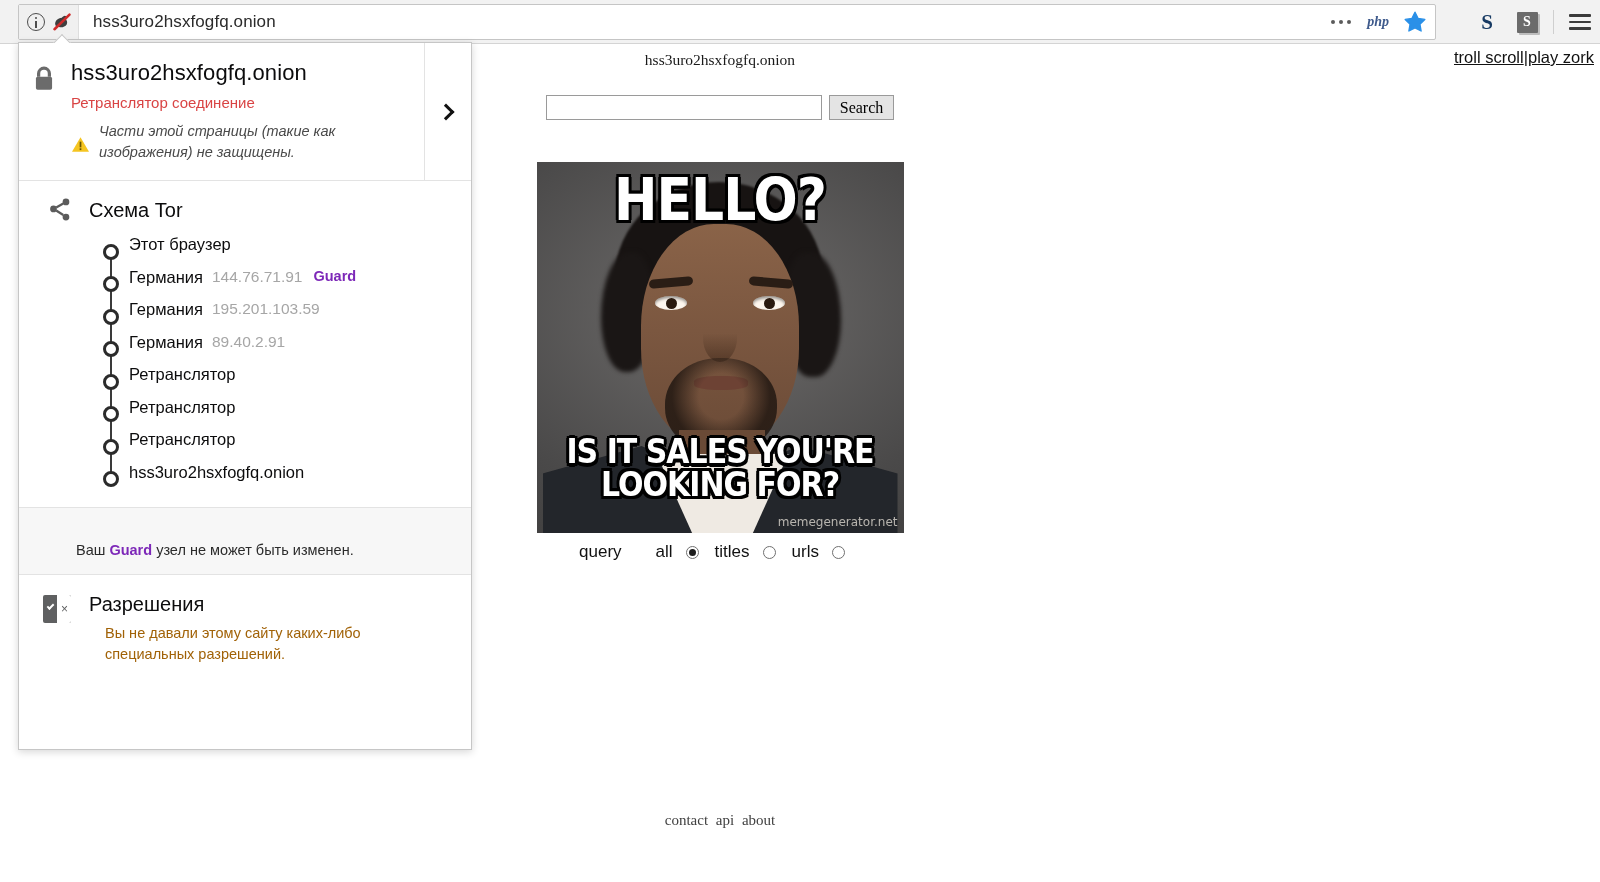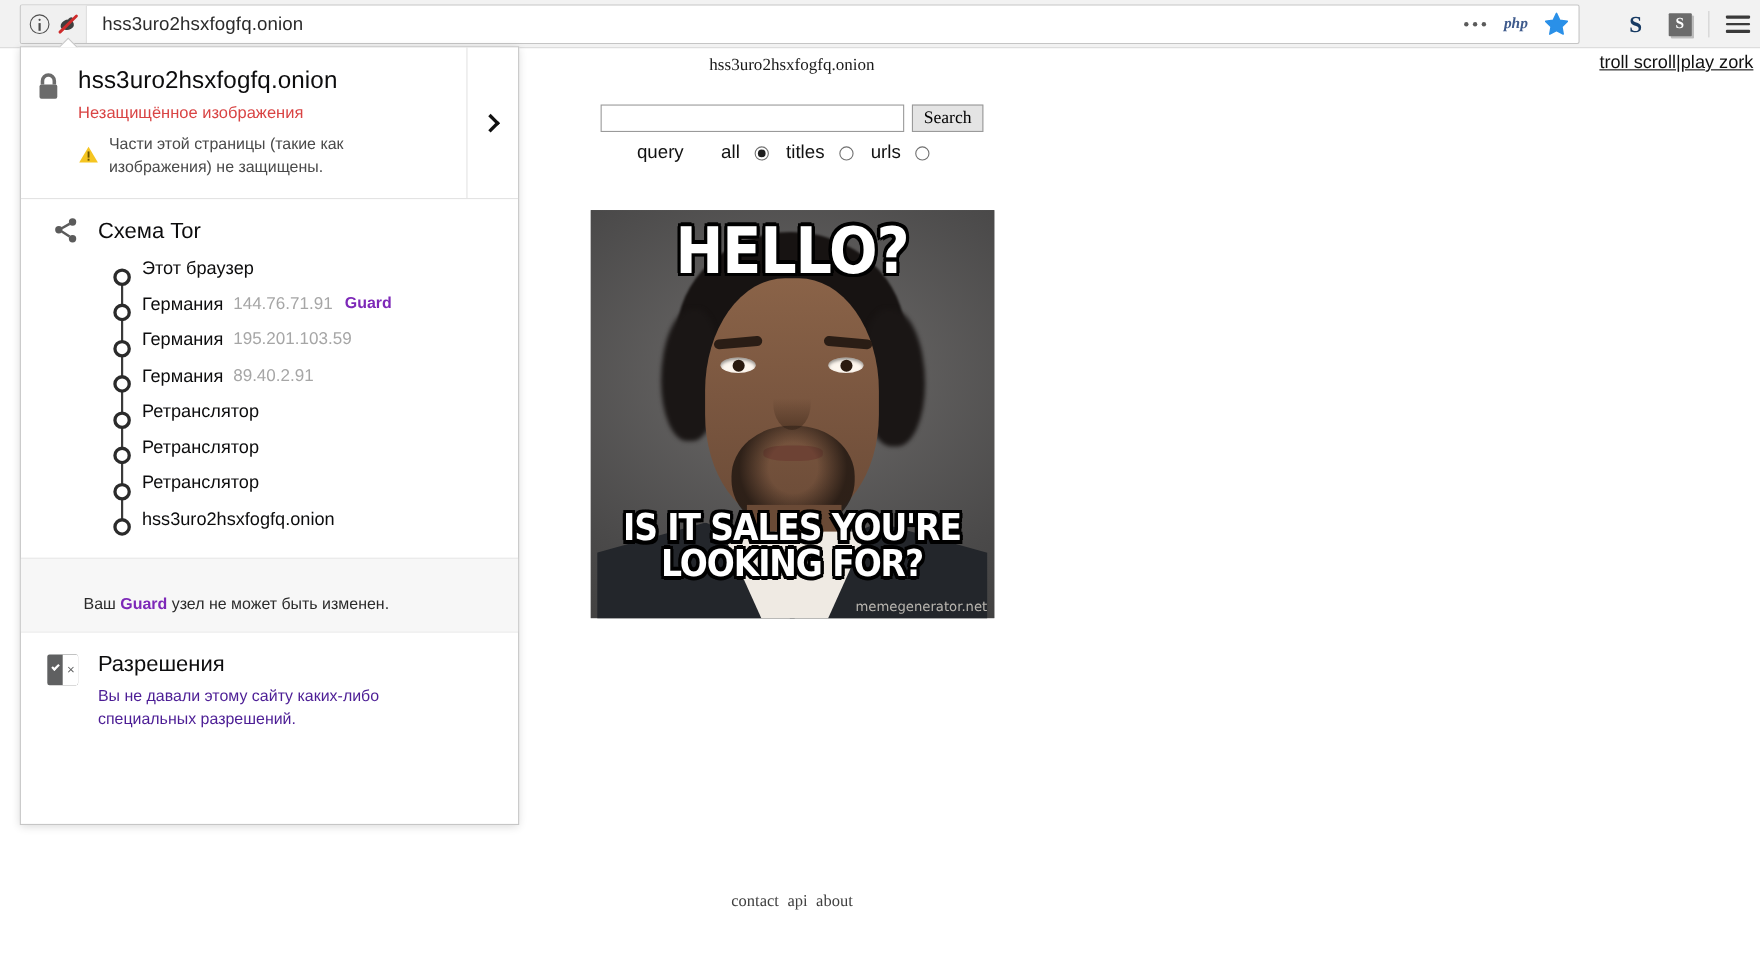--- a/index.html
+++ b/index.html
@@ -127,23 +127,24 @@
   .lock-icon { width: 26px; min-width: 26px; margin-top: 4px; }
   #identity-body { padding-left: 14px; }
   #site-host {
     font-size: 22px; font-weight: 400; color: #0c0c0d;
     line-height: 1.1; letter-spacing: .1px;
   }
   #conn-status {
     margin-top: 9px; font-size: 15px; color: #d94444;
   }
   #mixed-warn {
-    margin-top: 10px; display: flex; gap: 9px; align-items: flex-start;
+    margin-top: 10px; display: flex; gap: 9px; align-items: center;
     color: #4a4a4a; font-size: 14.5px; line-height: 1.42;
     max-width: 292px;
+    font-style: italic;
   }
   .warn-tri { width: 19px; min-width: 19px; margin-top: 11px; }
   #identity-expand {
     position: absolute; right: 0; top: 0; bottom: 0;
     width: 47px;
     border-left: 1px solid #e3e3e3;
     display: flex; align-items: center; justify-content: center;
   }
   .chevron-right {
     width: 12px; height: 12px;
@@ -217,22 +218,22 @@
     border-left: 2px solid #fff; border-bottom: 2px solid #fff;
     transform: rotate(-45deg);
   }
   .perm-icon .cross {
     position: absolute; right: 3px; top: 8px;
     font-size: 12px; color: #5f6061; line-height: 1;
   }
   #perm-body { padding-left: 18px; }
   #perm-title { font-size: 20px; color: #0c0c0d; }
   #perm-desc {
-    margin-top: 7px; font-size: 14.5px; color: #4c1d95;
-    line-height: 1.45; max-width: 300px;
+    margin-top: 7px; font-size: 14.5px; color: #a16207;
+    line-height: 1.45; max-width: 300px; margin-left: 16px;
   }
 
   
   #page {
     position: absolute; left: 0; top: 44px; width: 1600px; height: 838px;
     background: #ffffff;
     font-family: "Liberation Serif", serif;
   }
   #corner-links {
     position: absolute; right: 6px; top: 4px;
@@ -473,30 +474,20 @@
   <div id="corner-links">
     <a>troll scroll</a><span>|</span><a>play zork</a>
   </div>
 
   <div id="site-main">
     <div id="brand-sub">hss3uro2hsxfogfq.onion</div>
 
     <div id="search-row">
       <input id="search-input" type="text" placeholder="" style="">
       <button id="search-button">Search</button>
-    </div>
-
-    <div id="radio-row">
-      <span id="query-label">query</span>
-      <span class="lbl">all</span>
-      <span class="radio on"></span>
-      <span class="lbl">titles</span>
-      <span class="radio"></span>
-      <span class="lbl">urls</span>
-      <span class="radio"></span>
     </div>
 
     <div id="meme">
       <div class="bg"></div>
       <div class="hair"></div>
       <div class="hair2"></div>
       <div class="hair3"></div>
       <div class="face"></div>
       <div class="brow-l"></div>
       <div class="brow-r"></div>
@@ -509,20 +500,30 @@
       <div class="beard"></div>
       <div class="neck"></div>
       <div class="suit-l"></div>
       <div class="suit-r"></div>
       <div class="shirt"></div>
       <div class="meme-text" id="meme-top">HELLO?</div>
       <div class="meme-text" id="meme-bottom">IS IT SALES YOU'RE LOOKING FOR?</div>
       <div id="meme-credit">memegenerator.net</div>
     </div>
 
+    <div id="radio-row">
+      <span id="query-label">query</span>
+      <span class="lbl">all</span>
+      <span class="radio on"></span>
+      <span class="lbl">titles</span>
+      <span class="radio"></span>
+      <span class="lbl">urls</span>
+      <span class="radio"></span>
+    </div>
+
     <div id="footer-links">
       <a>contact</a>
       <a>api</a>
       <a>about</a>
     </div>
   </div>
 </div>
 
 <div id="identity-panel">
   <div id="panel-arrow"></div>
@@ -530,21 +531,21 @@
   <div class="panel-section" id="sec-identity">
     <div class="left">
       <span class="lock-icon">
         <svg viewBox="0 0 24 26" width="26" height="28" aria-hidden="true">
           <path d="M7 11V8a5 5 0 0 1 10 0v3" fill="none" stroke="#6b6b6b" stroke-width="3"></path>
           <rect x="4.5" y="11" width="15" height="12" rx="1.6" fill="#6b6b6b"></rect>
         </svg>
       </span>
       <div id="identity-body">
         <div id="site-host">hss3uro2hsxfogfq.onion</div>
-        <div id="conn-status">Незащищённое изображения</div>
+        <div id="conn-status">Ретранслятор соединение</div>
         <div id="mixed-warn">
           <span class="warn-tri">
             <svg viewBox="0 0 20 18" width="19" height="17" aria-hidden="true">
               <path d="M10 1.4L19 16.6H1z" fill="#f5c521"></path>
               <rect x="9.1" y="6" width="1.8" height="6" fill="#6b5500"></rect>
               <rect x="9.1" y="13" width="1.8" height="1.9" fill="#6b5500"></rect>
             </svg>
           </span>
           <span>Части этой страницы (такие как изображения) не защищены.</span>
         </div>

